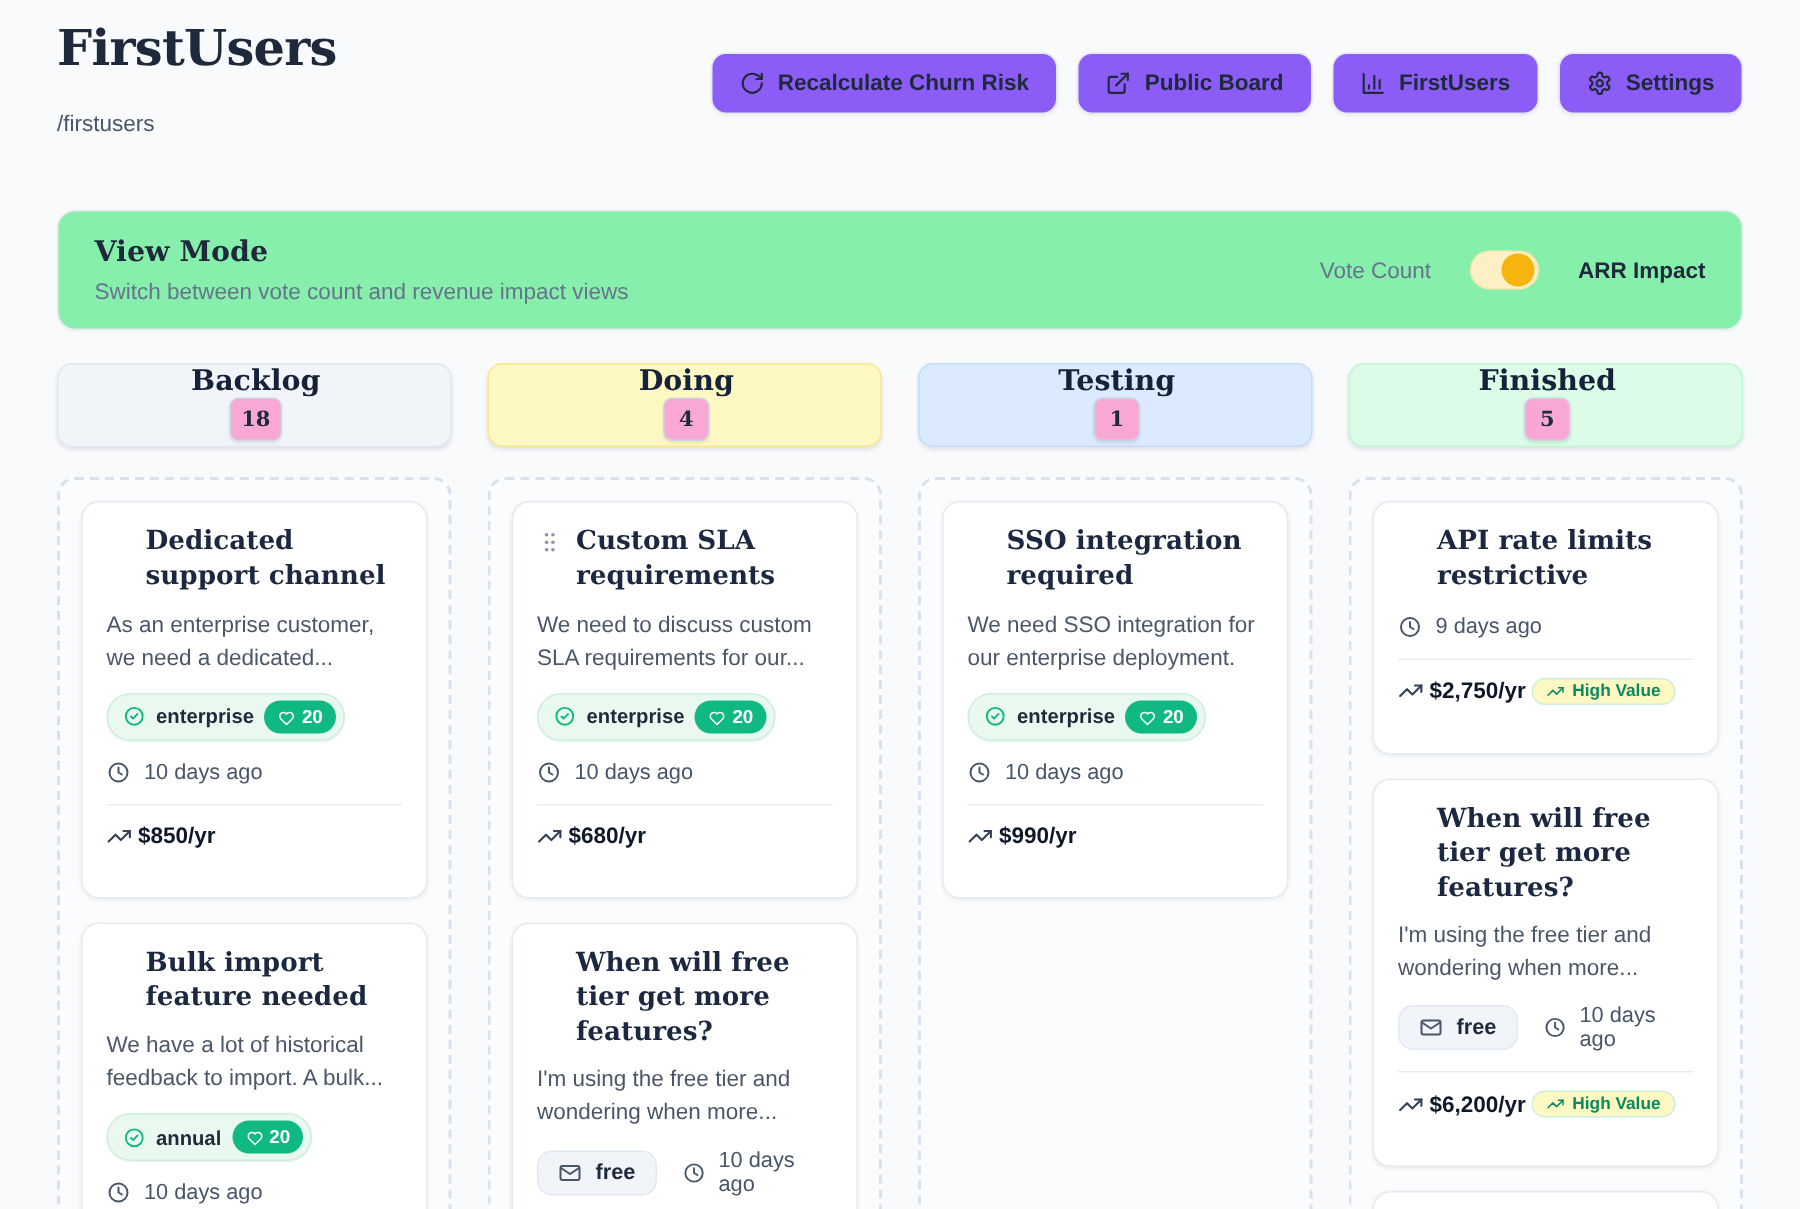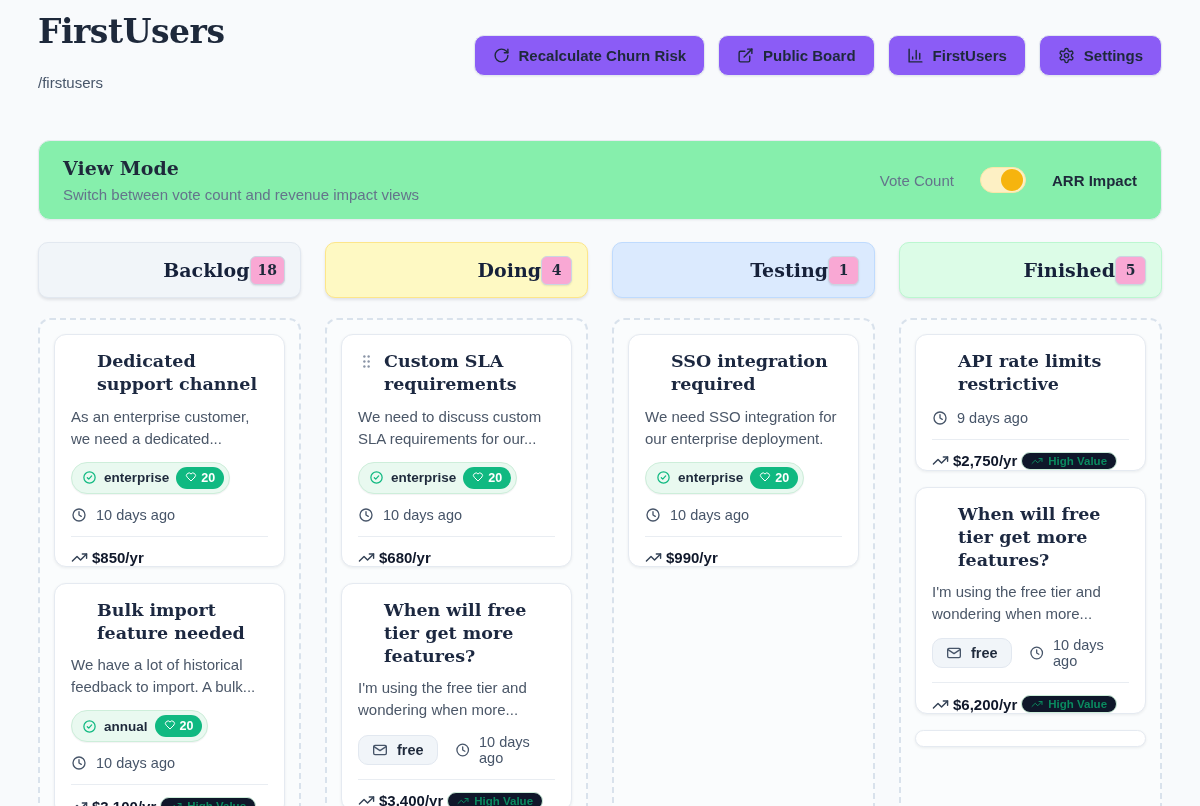--- a/index.html
+++ b/index.html
@@ -23,48 +23,48 @@
   .vm-title { font-family: "DejaVu Serif", "Liberation Serif", serif; font-size: 19px; font-weight: 700; }
   .vm-desc { margin-top: 7px; font-size: 15px; color: #64748b; }
   .toggle-group { display: flex; align-items: center; gap: 26px; }
   .toggle-off { font-size: 15px; font-weight: 500; color: #64748b; }
   .toggle-on { font-size: 15px; font-weight: 700; color: #1e293b; }
   .toggle { position: relative; width: 46px; height: 26px; border-radius: 999px; background: #fdf0c4; border: 1px solid #fbe7a8; cursor: pointer; }
   .knob { position: absolute; top: 1px; right: 2px; width: 22px; height: 22px; border-radius: 50%; background: #f6b40e; }
 
   
   .board { display: grid; grid-template-columns: repeat(4, 1fr); gap: 24px; padding: 0 38px; margin-top: 22px; }
-  .column-header { height: 56px; border-radius: 10px; border: 1px solid transparent; display: flex; align-items: center; justify-content: flex-end; padding: 0 15px 0 17px; box-shadow: 0 2px 3px rgba(15,23,42,0.10); margin-bottom: 20px; }
+  .column-header { height: 56px; border-radius: 10px; border: 1px solid transparent; display: flex; align-items: center; justify-content: flex-start; padding: 0 15px 0 17px; box-shadow: 0 2px 3px rgba(15,23,42,0.10); margin-bottom: 20px; flex-direction: column; }
   .column-title { font-family: "DejaVu Serif", "Liberation Serif", serif; font-size: 19px; font-weight: 700; color: #16213a; }
   .column-count { min-width: 31px; height: 29px; padding: 0 7px; background: #f9a8d4; border: 1px solid #cbd5e1; border-radius: 6px; display: inline-flex; align-items: center; justify-content: center; font-family: "DejaVu Serif", "Liberation Serif", serif; font-size: 14px; font-weight: 700; box-shadow: 0 1px 2px rgba(15,23,42,0.10); }
   .column-body { border: 2px dashed #d9e2ec; border-radius: 12px; background: rgba(255,255,255,0.35); padding: 14px; display: flex; flex-direction: column; gap: 16px; height: 640px; }
 
   
-  .card { background: #ffffff; border: 1px solid #e5eaf1; border-radius: 12px; padding: 15px 16px 0 16px; box-shadow: 0 1px 3px rgba(15,23,42,0.07); cursor: grab; flex: none; }
+  .card { background: #ffffff; border: 1px solid #e5eaf1; border-radius: 12px; padding: 15px 16px 32px 16px; box-shadow: 0 1px 3px rgba(15,23,42,0.07); cursor: grab; flex: none; }
   .title-row { display: flex; gap: 9px; }
   .grip { width: 17px; height: 18px; flex: none; color: #8a94a6; margin-top: 3px; visibility: hidden; }
   .grip.show { visibility: visible; }
   .card-title { font-family: "DejaVu Serif", "Liberation Serif", serif; font-size: 17.5px; font-weight: 700; line-height: 1.33; color: #1c2840; }
   .card-desc { margin-top: 9px; font-size: 15px; line-height: 1.47; color: #4b5768; }
   .badge-row { margin-top: 12px; display: flex; align-items: center; gap: 17px; }
   .plan-pill { display: inline-flex; align-items: center; gap: 7px; background: #e9f9f0; border: 1px solid #cdeeda; border-radius: 999px; padding: 4px 5px 4px 10px; box-shadow: 0 1px 1px rgba(15,23,42,0.05); }
   .plan-pill .plan-label { font-size: 13.5px; font-weight: 700; color: #1e293b; }
   .plan-pill svg.check { width: 15px; height: 15px; color: #10b981; }
-  .vote-pill { display: inline-flex; align-items: flex-start; gap: 4px; background: #10b981; color: #ffffff; border-radius: 999px; padding: 4px 9px; font-size: 12.5px; font-weight: 700; }
+  .vote-pill { display: inline-flex; align-items: flex-end; gap: 4px; background: #10b981; color: #ffffff; border-radius: 999px; padding: 4px 9px; font-size: 12.5px; font-weight: 700; }
   .vote-pill svg { width: 12px; height: 12px; }
   .free-pill { display: inline-flex; align-items: center; gap: 9px; background: #f1f5f9; border: 1px solid #e2e8f0; border-radius: 10px; padding: 6px 13px; font-size: 14.5px; font-weight: 700; color: #1e293b; }
   .free-pill svg { width: 16px; height: 16px; color: #475569; }
   .meta { display: flex; align-items: center; gap: 9px; font-size: 14.5px; font-weight: 500; color: #475569; }
   .meta svg { width: 16px; height: 16px; color: #475569; }
   .meta-row { margin-top: 13px; }
   .divider { border: 0; border-top: 1px solid #e9edf2; margin: 13px 0 12px 0; }
   .arr-row { display: flex; align-items: center; gap: 4px; text-align: center; }
   .arr-row svg.trend { width: 17px; height: 17px; color: #334155; flex: none; }
   .arr-text { font-size: 15px; font-weight: 700; color: #0f172a; }
-  .hv-pill { display: inline-flex; align-items: center; gap: 5px; background: #0f172a; border: 1px solid #cdeeda; color: #0a8a5f; border-radius: 999px; padding: 2px 9px; font-size: 11.5px; font-weight: 700; }
+  .hv-pill { display: inline-flex; align-items: center; gap: 5px; background: #fef9c3; border: 1px solid #cdeeda; color: #0a8a5f; border-radius: 999px; padding: 2px 9px; font-size: 11.5px; font-weight: 700; }
   .hv-pill svg { width: 12px; height: 12px; }
 </style>
 </head>
 <body>
 
 <div class="app">
 
   <header class="topbar">
     <div class="brand">
       <h1>FirstUsers</h1>

